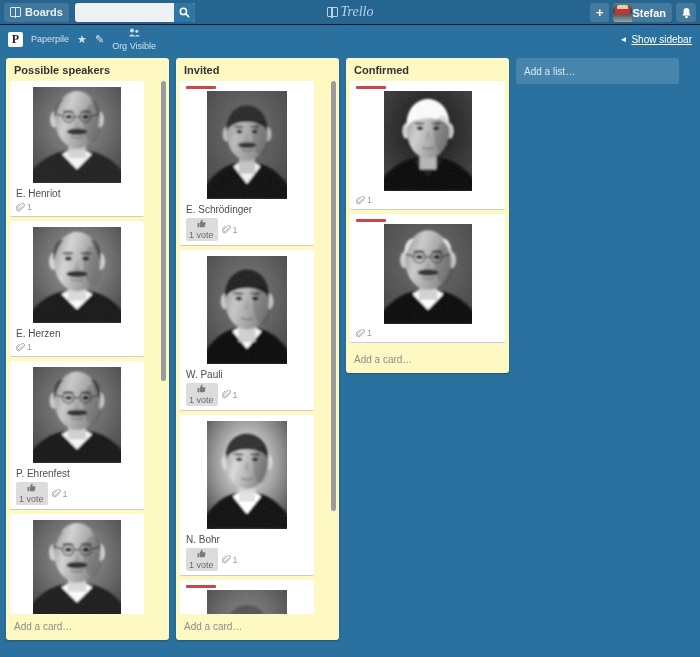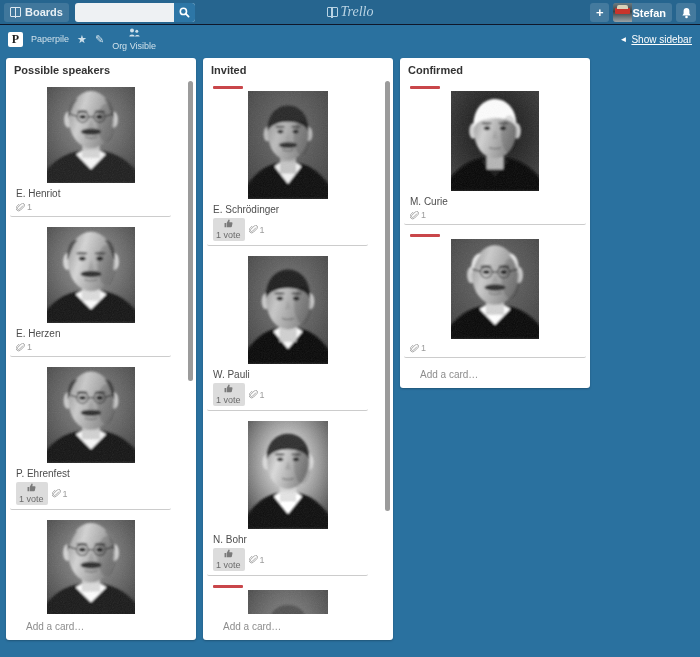--- a/index.html
+++ b/index.html
@@ -209,22 +209,22 @@
     top: 53px; left: 0;
     width: 700px; height: 604px;
     background: #2a719f;
     padding: 5px 0 0 6px;
     display: flex;
     align-items: flex-start;
     gap: 7px;
   }
 
   .list {
-    width: 190px;
-    background: #ffffff;
+    width: 163px;
+    background: #fef9c3;
     border-radius: 3px;
     display: flex;
     flex-direction: column;
     flex: none;
     box-shadow: 0 1px 2px rgba(0,0,0,0.25);
   }
   .list-header {
     padding: 6px 8px 5px 8px;
     font-size: 11px;
     font-weight: bold;
@@ -242,21 +242,20 @@
     right: 3px; top: 0;
     width: 5px;
     background: #9b9b9b;
     border-radius: 3px;
   }
   .list-footer {
     padding: 7px 8px 8px 8px;
     font-size: 10px;
     color: #8d8d8d;
     cursor: pointer;
-    margin-left: 12px;
   }
 
   .card {
     background: #fff;
     border-bottom: 1px solid #ccc;
     border-radius: 2px;
     margin-bottom: 4px;
     padding: 4px 5px 4px 5px;
     cursor: pointer;
     overflow: hidden;
@@ -886,21 +885,20 @@
               <ellipse cx="35.552" cy="32.31232" rx="5.0687999999999995" ry="1.4277119999999996" fill="#55504b" opacity="0.8"></ellipse>
               <ellipse cx="52.448" cy="32.31232" rx="5.0687999999999995" ry="1.4277119999999996" fill="#55504b" opacity="0.8"></ellipse>
               <ellipse cx="35.9744" cy="37.254400000000004" rx="3.1679999999999997" ry="1.9219199999999999" fill="#2f2b28"></ellipse>
               <ellipse cx="52.0256" cy="37.254400000000004" rx="3.1679999999999997" ry="1.9219199999999999" fill="#2f2b28"></ellipse>
               <path d="M44 38.90176 L41.0432 47.68768 L46.9568 47.68768 Z" fill="#9d978e" opacity="0.75"></path>
               <path d="M38.0864 56.4736 Q44 58.94463999999999 49.9136 56.4736" stroke="#5d5852" stroke-width="1.1" fill="none" opacity="0.85"></path>
               <ellipse cx="58.361599999999996" cy="43.29472" rx="8.447999999999999" ry="18.67008" fill="#000" opacity="0.13"></ellipse>
             </g>
             <rect width="88" height="100" filter="url(#gportraitcuriegr)" opacity="0.5"></rect>
           </svg>
-          <div class="card-title">M. Curie</div>
           <div class="card-badges">
             <div class="badge">
               <svg width="9" height="9" viewBox="0 0 10 10">
                 <path d="M7.6 3.1 L3.9 6.8 a1.3 1.3 0 0 1-1.9-1.9 L5.9 1 a2.1 2.1 0 0 1 3 3 L5 7.9 a2.9 2.9 0 0 1-4.1-4.1 L3.3 1.4" fill="none" stroke="#a8a8a8" stroke-width="1.1" stroke-linecap="round"></path>
               </svg>
               <span>1</span>
             </div>
           </div>
         </div>
         <div class="card">
@@ -960,13 +958,14 @@
               <svg width="9" height="9" viewBox="0 0 10 10">
                 <path d="M7.6 3.1 L3.9 6.8 a1.3 1.3 0 0 1-1.9-1.9 L5.9 1 a2.1 2.1 0 0 1 3 3 L5 7.9 a2.9 2.9 0 0 1-4.1-4.1 L3.3 1.4" fill="none" stroke="#a8a8a8" stroke-width="1.1" stroke-linecap="round"></path>
               </svg>
               <span>1</span>
             </div>
           </div>
         </div>
       </div>
       <div class="list-footer">Add a card…</div>
     </div>
+    <div id="add-list">Add a list…</div>
   </div>
 
 </body></html>

